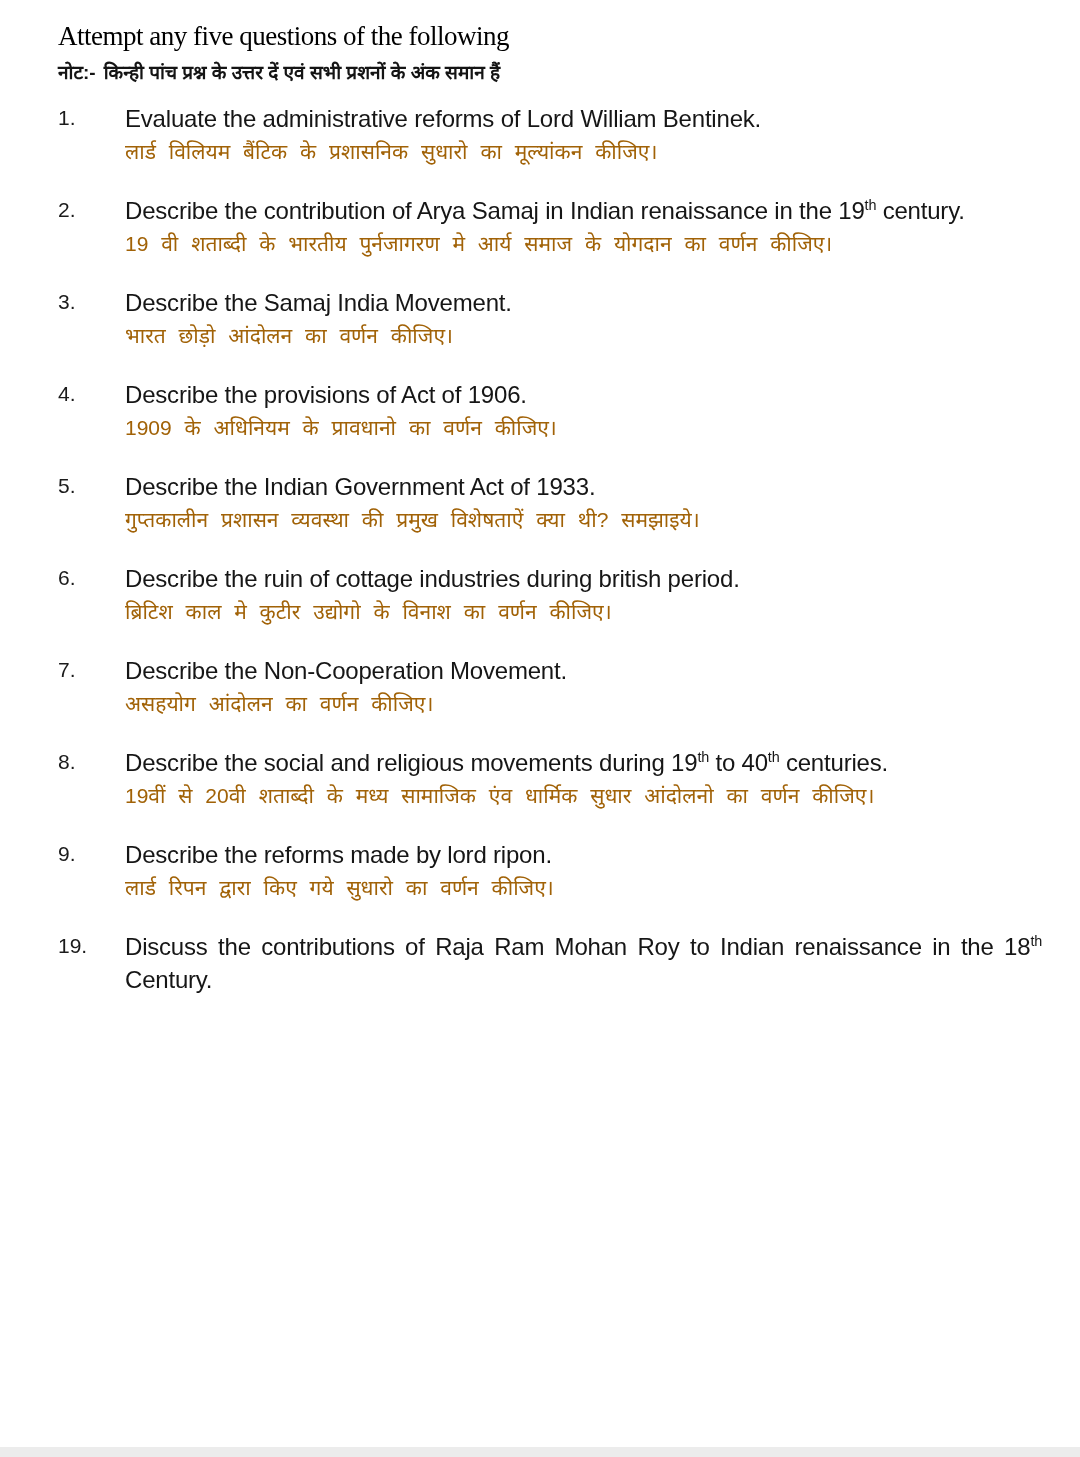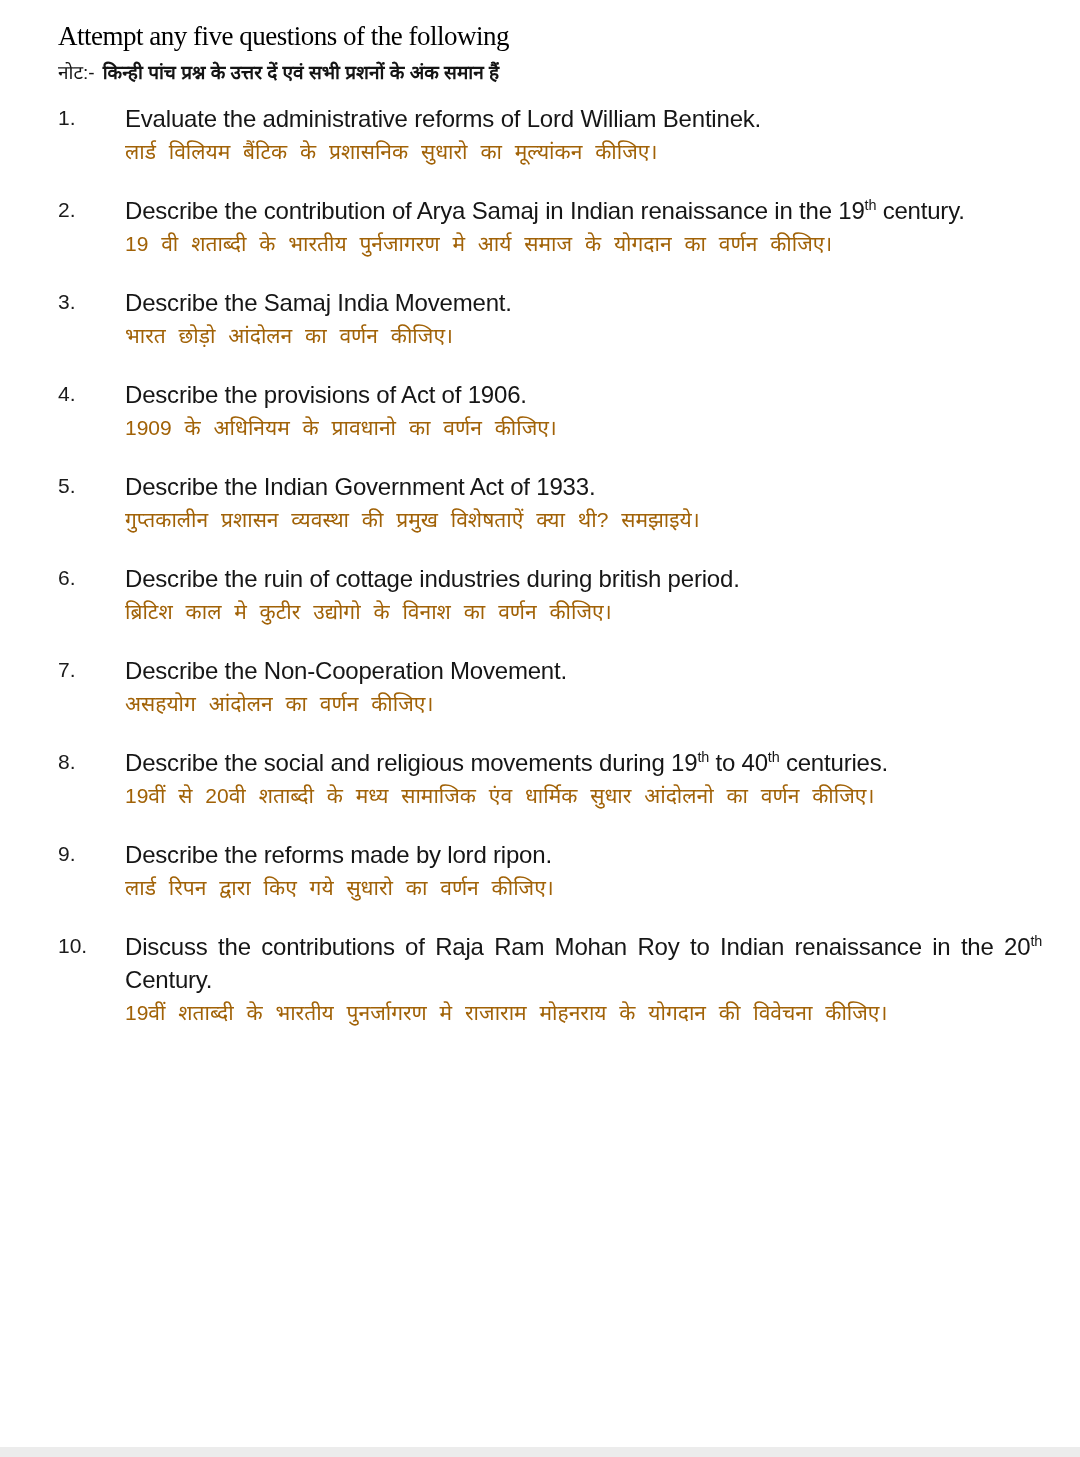--- a/index.html
+++ b/index.html
@@ -48,21 +48,21 @@
     font-size: 27px;
     margin: 21px 0 0 58px;
     letter-spacing: -0.5px;
     color: #000000;
   }
   .note {
     margin: 7px 0 0 58px;
     font-size: 19px;
     color: #141414;
   }
-  .note-label { font-weight: 400; text-align: center; }
+  .note-label { font-weight: 700; text-align: center; }
   .note-text { font-weight: 600; margin-left: 8px; }
 
   
   .questions { margin: 17px 38px 0 58px; }
   .q { display: flex; margin-bottom: 26px; }
   .q-num {
     width: 67px;
     flex: 0 0 67px;
     font-size: 21px;
     line-height: 32px;
@@ -161,23 +161,22 @@
         </div>
       </div>
       <div class="q">
         <div class="q-num">9.</div>
         <div class="q-body">
           <div class="q-en"><span>Describe the reforms made by lord ripon.</span></div>
           <div class="q-hi">लार्ड रिपन द्वारा किए गये सुधारो का वर्णन कीजिए।</div>
         </div>
       </div>
       <div class="q">
-        <div class="q-num">10.</div>
+        <div class="q-num">19.</div>
         <div class="q-body">
-          <div class="q-en"><span>Discuss the contributions of Raja Ram Mohan Roy to Indian renaissance in the 20</span><sup>th</sup><span> Century.</span></div>
-          <div class="q-hi">19वीं शताब्दी के भारतीय पुनर्जागरण मे राजाराम मोहनराय के योगदान की विवेचना कीजिए।</div>
+          <div class="q-en"><span>Discuss the contributions of Raja Ram Mohan Roy to Indian renaissance in the 18</span><sup>th</sup><span> Century.</span></div>
         </div>
       </div>
     </div>
 
   <div class="bottom-strip" style="background: rgb(236, 236, 236);"></div>
 
 </div>
 
 </body></html>

